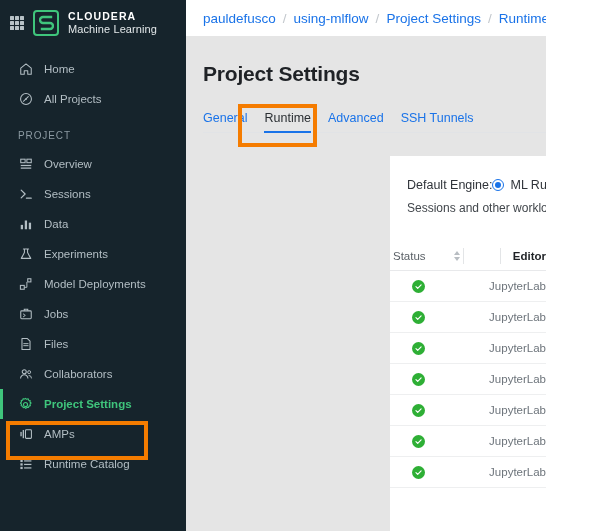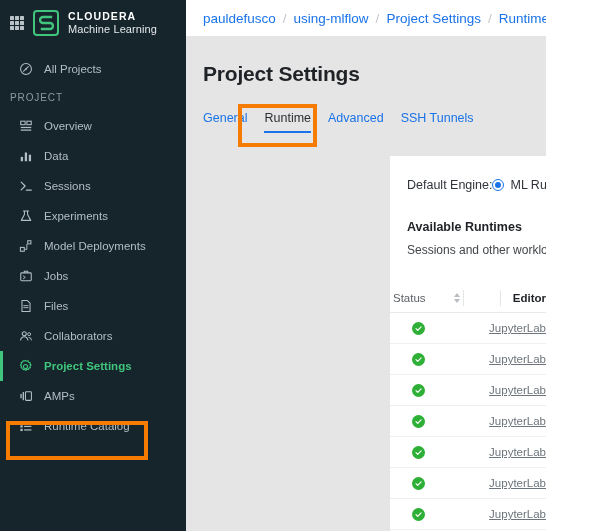--- a/index.html
+++ b/index.html
@@ -60,22 +60,22 @@
     position: relative;
     cursor: pointer;
   }
   .nav-item .ico {
     width: 15px; height: 15px; flex: 0 0 15px;
     display: flex; align-items: center; justify-content: center;
   }
   .nav-item .ico svg { display: block; }
   .nav-section {
     color: #8c9aa2; font-size: 10px; letter-spacing: 0.9px;
-    padding-left: 10px;
-    margin-top: 8px; margin-bottom: 8px;
+    padding-left: 18px;
+    margin-top: 16px; margin-bottom: 8px;
   }
   .nav-item.active { color: #3fc57c; font-weight: bold; }
   .nav-item.active::before {
     content: ""; position: absolute; left: 0; top: 0; bottom: 0;
     width: 3px; background: #3fc57c;
   }
 
   
   .main {
     flex: 1 1 auto;
@@ -215,21 +215,21 @@
 
   .trow {
     display: flex; align-items: center;
     height: 31px;
     border-bottom: 1px solid #eeeff0;
   }
   .td-status { width: 167px; display: flex; justify-content: center; align-items: center; }
   .td-mid { width: 87px; }
   .td-editor {
     flex: 1 1 auto; padding-left: 12px;
-    font-size: 11.5px; color: #6d747b; text-decoration: underline;
+    font-size: 11.5px; color: #6d747b;
   }
   .status-dot {
     width: 13px; height: 13px; border-radius: 50%;
     background: #2eaf35;
     display: flex; align-items: center; justify-content: center;
   }
   .status-dot svg { display: block; }
 
   
   .hl {
@@ -266,20 +266,28 @@
         </svg>
       </span>
       <span class="brand-text">
         <span class="brand-top">CLOUDERA</span>
         <span class="brand-bottom">Machine Learning</span>
       </span>
     </div>
 
     <nav class="nav">
 
+      <div class="nav-item">
+        <span class="ico">
+          <svg width="14" height="14" viewBox="0 0 16 16">
+              <path d="M2 7 L8 2.2 L14 7 V14 H10 V10 H6 V14 H2 Z" fill="none" stroke="#b3bec4" stroke-width="1.2" stroke-linejoin="round"></path>
+            </svg>
+        </span>
+        <span>Home</span>
+      </div>
 
       <div class="nav-item">
         <span class="ico">
           <svg width="14" height="14" viewBox="0 0 16 16">
               <circle cx="8" cy="8" r="6.2" fill="none" stroke="#b3bec4" stroke-width="1.2"></circle>
               <path d="M5 10.6 L10.6 5.2" stroke="#b3bec4" stroke-width="1.2" stroke-linecap="round"></path>
               <circle cx="8" cy="8" r="1" fill="#b3bec4"></circle>
             </svg>
         </span>
         <span>All Projects</span>
@@ -295,36 +303,36 @@
               <rect x="2" y="9" width="12" height="1.4" fill="#b3bec4"></rect>
               <rect x="2" y="12" width="12" height="1.4" fill="#b3bec4"></rect>
             </svg>
         </span>
         <span>Overview</span>
       </div>
 
       <div class="nav-item">
         <span class="ico">
           <svg width="14" height="14" viewBox="0 0 16 16">
+              <path d="M2.5 3.5 L7 8 L2.5 12.5" fill="none" stroke="#b3bec4" stroke-width="1.4" stroke-linecap="round" stroke-linejoin="round"></path>
+              <path d="M8.5 12.8 H14" stroke="#b3bec4" stroke-width="1.4" stroke-linecap="round"></path>
+            </svg>
+        </span>
+        <span>Sessions</span>
+      </div>
+
+      <div class="nav-item">
+        <span class="ico">
+          <svg width="14" height="14" viewBox="0 0 16 16">
               <rect x="2" y="9" width="2.6" height="5" fill="#b3bec4"></rect>
               <rect x="6.6" y="4" width="2.6" height="10" fill="#b3bec4"></rect>
               <rect x="11.2" y="6.5" width="2.6" height="7.5" fill="#b3bec4"></rect>
             </svg>
         </span>
         <span>Data</span>
-      </div>
-
-      <div class="nav-item">
-        <span class="ico">
-          <svg width="14" height="14" viewBox="0 0 16 16">
-              <path d="M2.5 3.5 L7 8 L2.5 12.5" fill="none" stroke="#b3bec4" stroke-width="1.4" stroke-linecap="round" stroke-linejoin="round"></path>
-              <path d="M8.5 12.8 H14" stroke="#b3bec4" stroke-width="1.4" stroke-linecap="round"></path>
-            </svg>
-        </span>
-        <span>Sessions</span>
       </div>
 
       <div class="nav-item">
         <span class="ico">
           <svg width="14" height="14" viewBox="0 0 16 16">
               <path d="M6.2 2.2 V6.4 L2.6 13 H13.4 L9.8 6.4 V2.2" fill="none" stroke="#b3bec4" stroke-width="1.2" stroke-linejoin="round"></path>
               <path d="M5 2.2 H11" stroke="#b3bec4" stroke-width="1.2" stroke-linecap="round"></path>
             </svg>
         </span>
         <span>Experiments</span>
@@ -445,21 +453,20 @@
         <span class="radio-group">
           <span class="radio checked"></span>
           <span class="radio-label">ML Runtime</span>
           <span class="info-icon">i</span>
         </span>
 
         <span class="gap-wide"></span>
 
       </div>
 
-      <div class="section-title">Available Runtimes</div>
       <div class="section-desc">Sessions and other workloads in this Project can use one of the Runtime variants c</div>
 
       <div class="table">
 
         <div class="thead">
           <div class="th th-status">
             <span class="lbl">Status</span>
             <span class="sorter">
               <span class="up"></span>
                 <span class="dn"></span>

